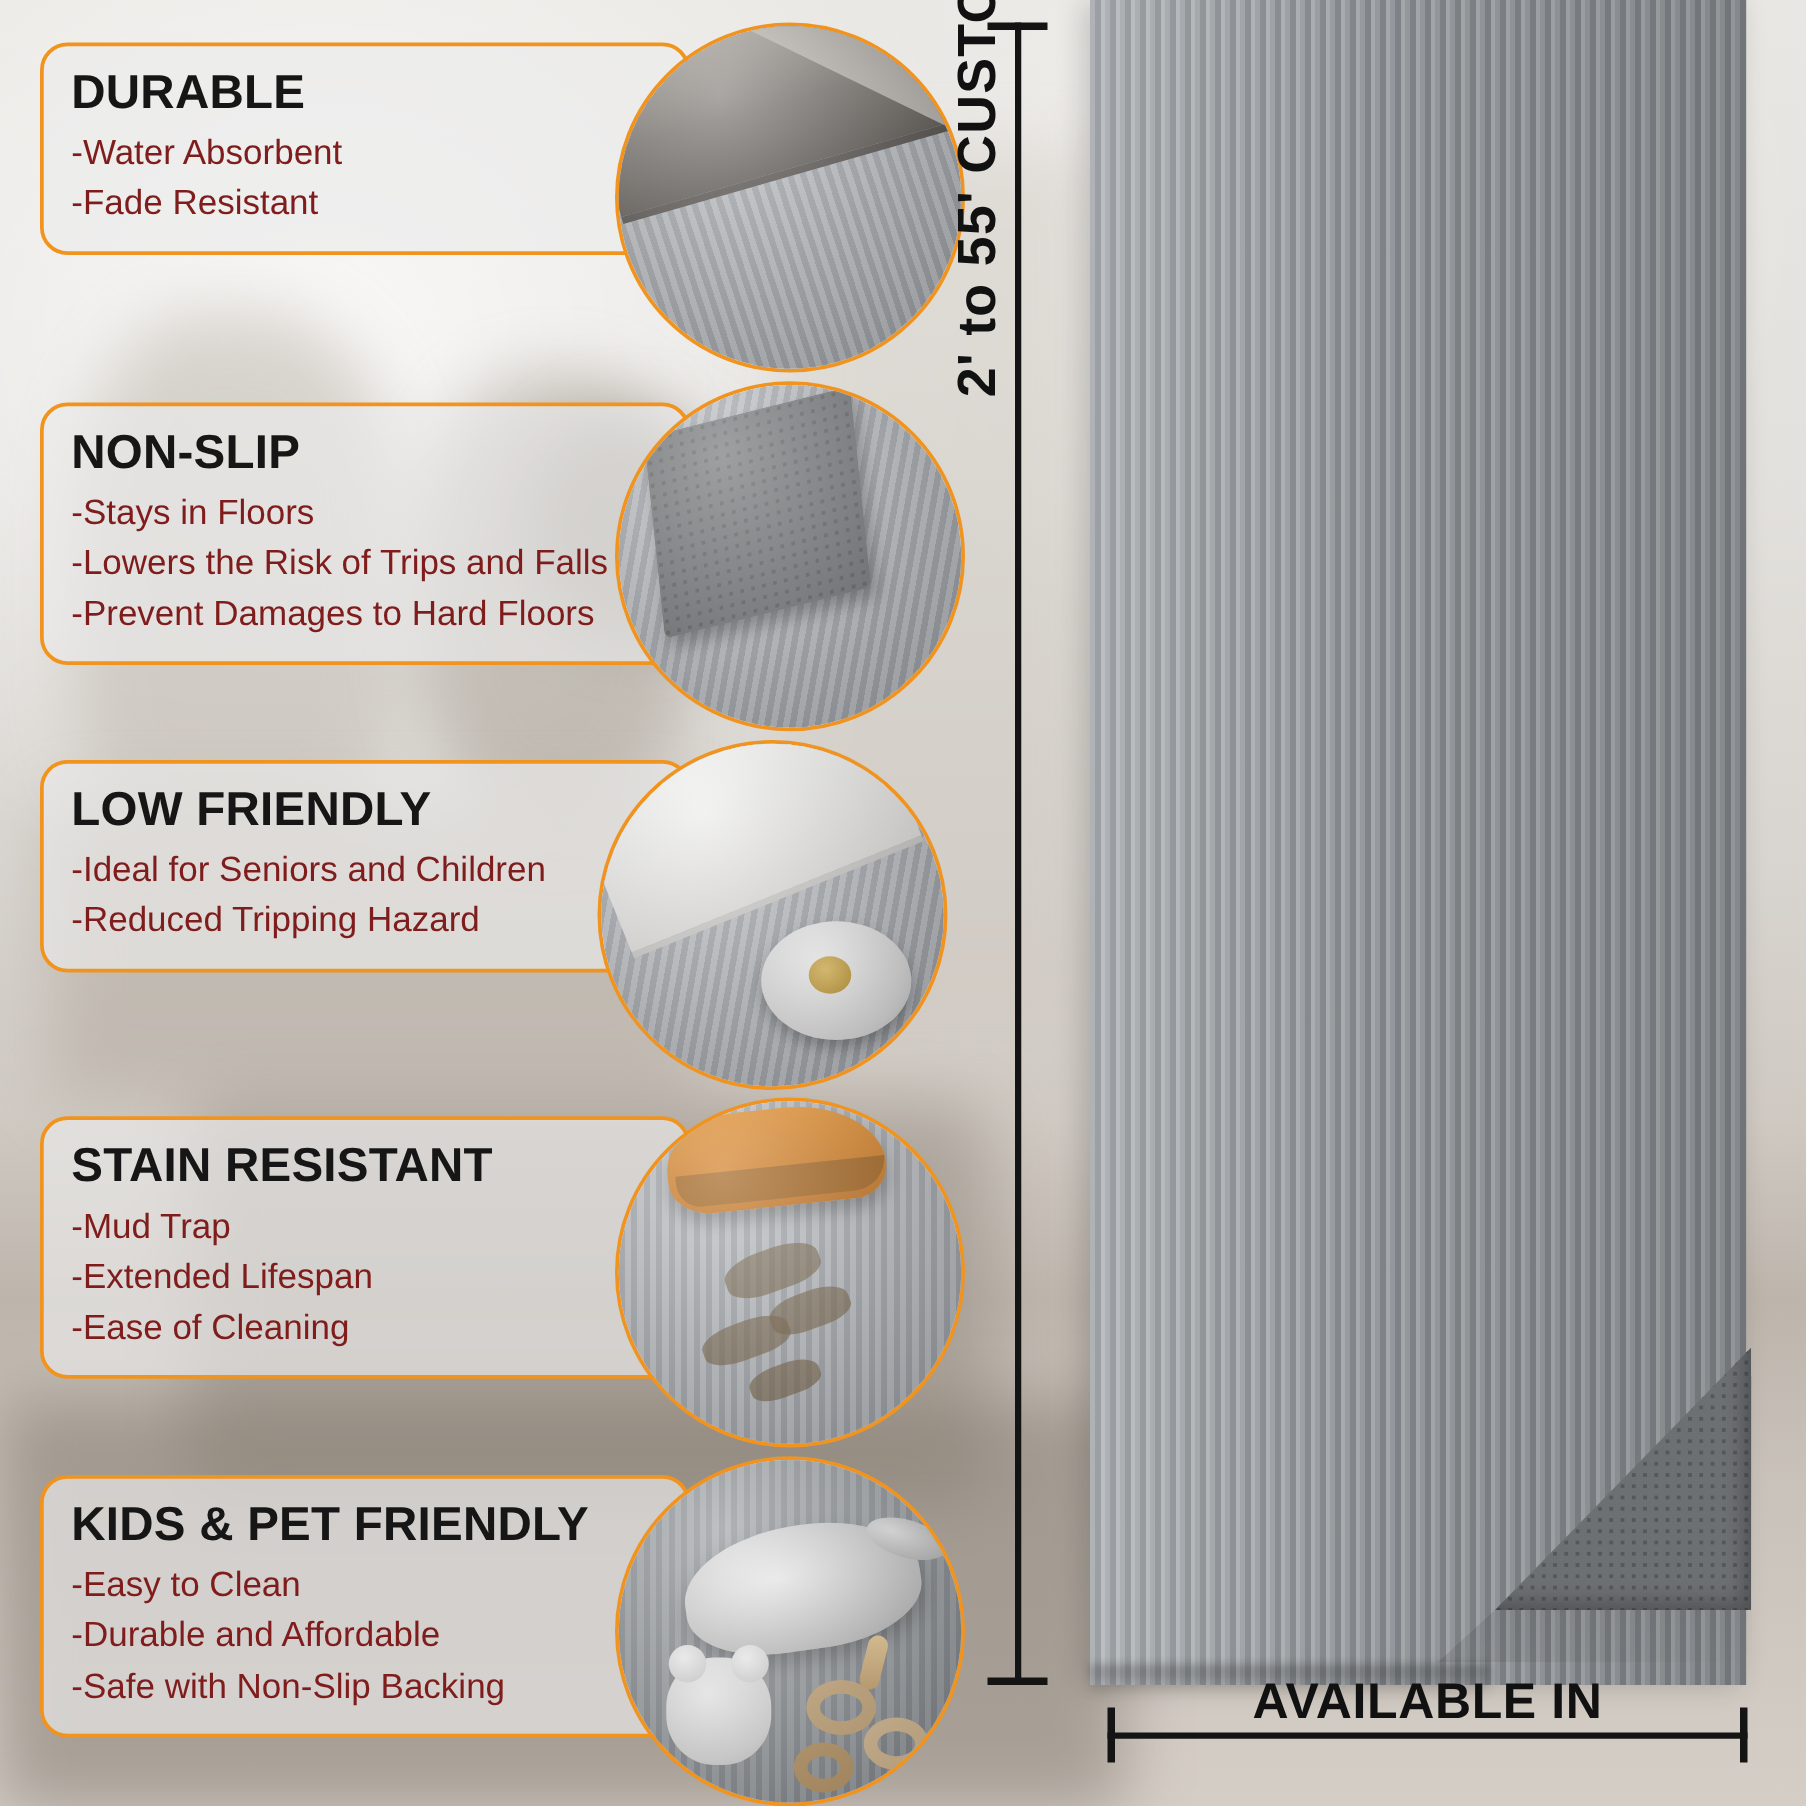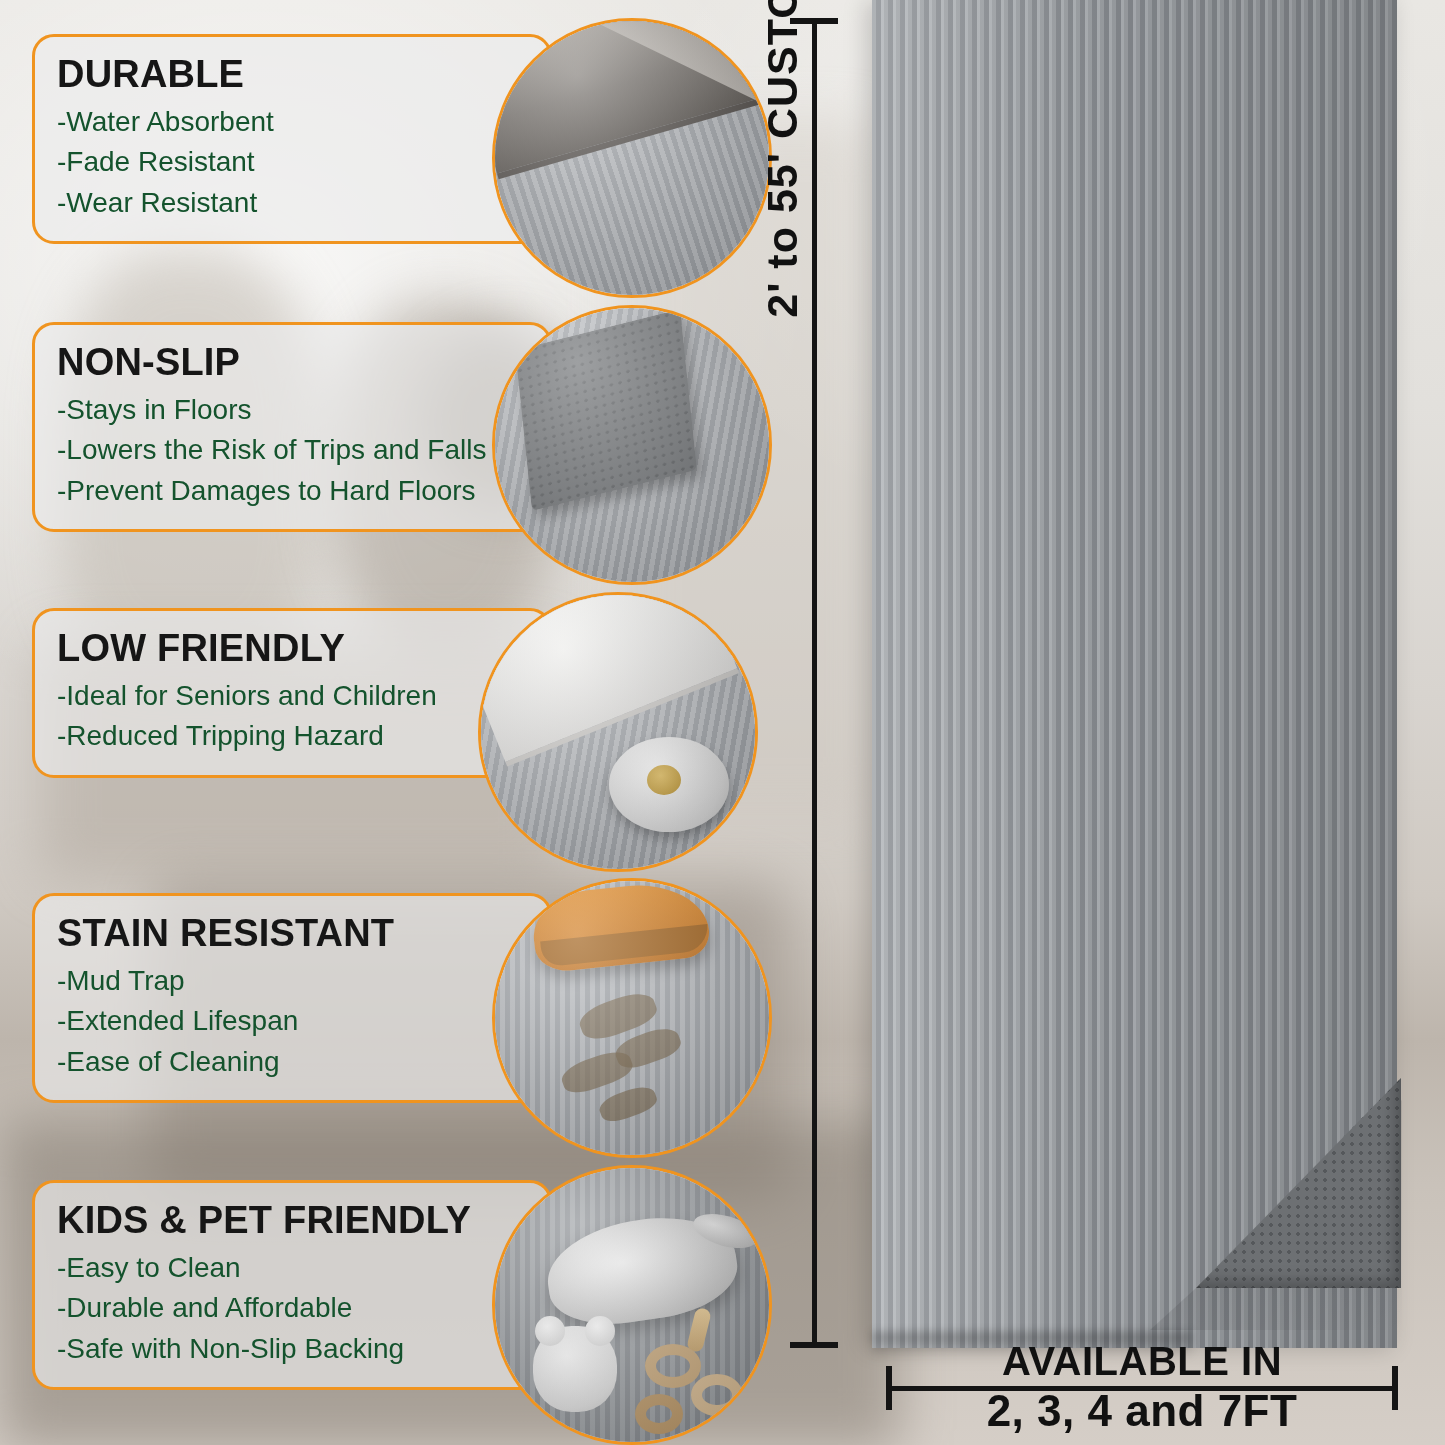--- a/index.html
+++ b/index.html
@@ -71,21 +71,21 @@
     font-family: "Liberation Sans", sans-serif;
   }
   .feature ul {
     margin: 0;
     padding: 0;
     list-style: none;
   }
   .feature li {
     font-size: 28px;
     line-height: 1.44;
-    color: #14532d;
+    color: #7f1d1d;
     white-space: nowrap;
   }
 
   .f1 { top: 34px; }
   .f2 { top: 322px; }
   .f3 { top: 608px; }
   .f4 { top: 893px; }
   .f5 { top: 1180px; }
 
   
@@ -382,21 +382,20 @@
     <div class="bg-blob blob-5"></div>
     <div class="bg-blob blob-6"></div>
     <div class="bg-blob blob-7"></div>
   </div>
 
   <div class="feature f1">
     <h2>DURABLE</h2>
     <ul>
       <li>-Water Absorbent</li>
       <li>-Fade Resistant</li>
-      <li>-Wear Resistant</li>
     </ul>
   </div>
   <div class="photo p1">
     <div class="sky"></div>
     <div class="ribs diag"></div>
     <div class="bar-1"></div>
     <div class="bar-1b"></div>
     <div class="shade"></div>
   </div>
 
@@ -479,16 +478,15 @@
   <div class="vline v-main"></div>
   <div class="vline v-cap-top"></div>
   <div class="vline v-cap-bot"></div>
   <div class="vtext">2' to 55' CUSTOMIZABLE</div>
 
   <div class="hline h-main"></div>
   <div class="hline h-cap-l"></div>
   <div class="hline h-cap-r"></div>
   <div class="bottom-caption">
     <div class="l1">AVAILABLE IN</div>
-    <div class="l2">2, 3, 4 and 7FT</div>
   </div>
 
 </div>
 
 </body></html>

